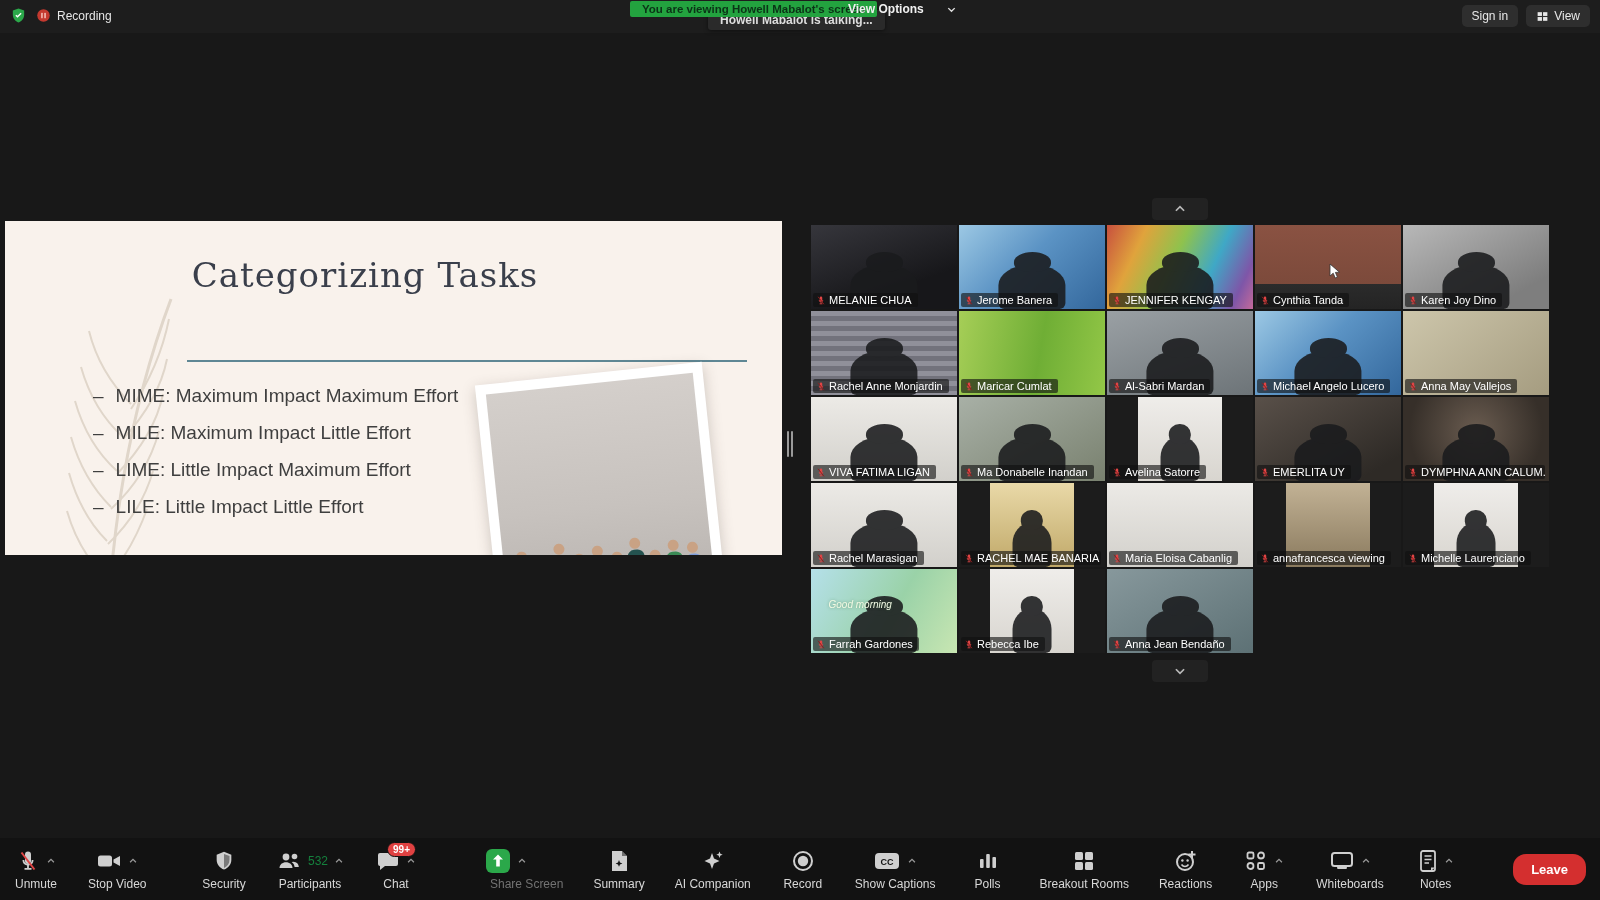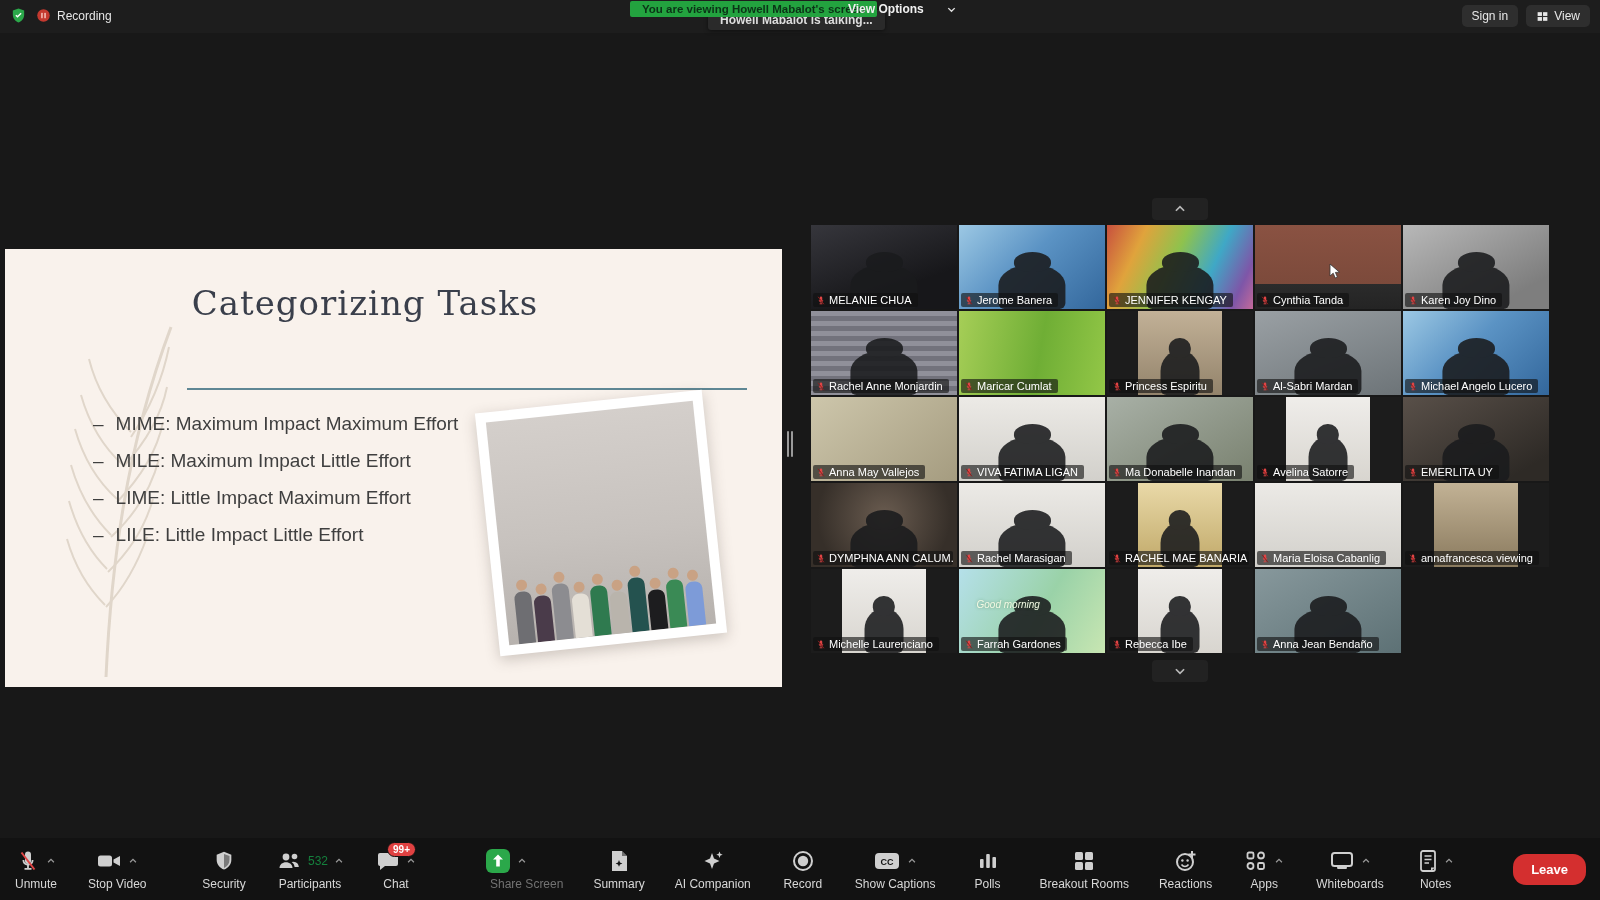--- a/index.html
+++ b/index.html
@@ -17,21 +17,21 @@
   .view-options { position:absolute; left:848px; top:0px; height:18px; display:flex; align-items:center; gap:22px;
     color:#f0f0f0; font-size:12px; font-weight:bold; cursor:pointer; z-index:7;}
   .talk-tip { position:absolute; left:708px; top:10px; height:20px; background:#2a2a2a; border-radius:3px;
     color:#dedede; font-size:12px; font-weight:bold; display:flex; align-items:center; padding:0 12px; z-index:6;
     box-shadow:0 1px 4px rgba(0,0,0,.5); }
   .tb-right { position:absolute; right:10px; top:5px; display:flex; gap:8px; }
   .pill { background:#2e2e2e; border-radius:5px; height:22px; display:flex; align-items:center;
     padding:0 10px; color:#e8e8e8; font-size:12px; gap:5px; cursor:pointer; }
 
   
-  .slide { position:absolute; left:5px; top:221px; width:777px; height:438px; background:#f9f2ec; overflow:hidden;margin-top:28px; }
+  .slide { position:absolute; left:5px; top:221px; width:777px; height:334px; background:#f9f2ec; overflow:hidden; }
   .slide-title { position:absolute; left:160px; top:34px; width:400px; text-align:center;
     font-family:"DejaVu Serif", serif; font-size:34px; color:#3a3f4b; letter-spacing:1px; }
   .divider { position:absolute; left:182px; top:139px; width:560px; height:2px; background:#5f8794; }
   .bullets { position:absolute; left:88px; top:156px; list-style:none; }
   .bullets li { font-size:19px; color:#3f3f3f; line-height:37px; display:flex; gap:12px; }
   .bullets .dash { color:#3f3f3f; }
   .feather { position:absolute; left:6px; top:18px; opacity:.85; }
   .photo { position:absolute; left:482px; top:152px; width:228px; height:244px; background:#ffffff;
     transform:rotate(-6deg); box-shadow:0 4px 14px rgba(70,60,50,.25); padding:10px; }
   .photo-inner { width:100%; height:100%; background:linear-gradient(#d4cfcb 0%, #c7c2be 55%, #b7b2ae 100%); position:relative; overflow:hidden;}
@@ -318,35 +318,20 @@
           <span style="display: flex;">
             <svg width="10" height="11" viewBox="0 0 24 24">
               <path fill="#e04545" d="M12 2.5a3 3 0 0 1 3 3V12a3 3 0 0 1-6 0V5.5a3 3 0 0 1 3-3z"></path>
               <path fill="#e04545" d="M6.5 11h1.8a3.7 3.7 0 0 0 7.4 0h1.8a5.6 5.6 0 0 1-4.6 5.4V19h2.6v1.8H8.5V19h2.6v-2.6A5.6 5.6 0 0 1 6.5 11z"></path>
               <path stroke="#8e1f1f" stroke-width="2.4" fill="none" d="M5 3 19 21"></path>
             </svg>
           </span>
           <span>Maricar Cumlat</span>
         </div>
       </div>
-      <div class="tile narrow">
-        <div class="vid v-room">
-          <div class="sil"></div>
-        </div>
-        <div class="name-tag">
-          <span style="display: flex;">
-            <svg width="10" height="11" viewBox="0 0 24 24">
-              <path fill="#e04545" d="M12 2.5a3 3 0 0 1 3 3V12a3 3 0 0 1-6 0V5.5a3 3 0 0 1 3-3z"></path>
-              <path fill="#e04545" d="M6.5 11h1.8a3.7 3.7 0 0 0 7.4 0h1.8a5.6 5.6 0 0 1-4.6 5.4V19h2.6v1.8H8.5V19h2.6v-2.6A5.6 5.6 0 0 1 6.5 11z"></path>
-              <path stroke="#8e1f1f" stroke-width="2.4" fill="none" d="M5 3 19 21"></path>
-            </svg>
-          </span>
-          <span>Princess Espiritu</span>
-        </div>
-      </div>
       <div class="tile">
         <div class="vid v-grayroom">
           <div class="sil"></div>
         </div>
         <div class="name-tag">
           <span style="display: flex;">
             <svg width="10" height="11" viewBox="0 0 24 24">
               <path fill="#e04545" d="M12 2.5a3 3 0 0 1 3 3V12a3 3 0 0 1-6 0V5.5a3 3 0 0 1 3-3z"></path>
               <path fill="#e04545" d="M6.5 11h1.8a3.7 3.7 0 0 0 7.4 0h1.8a5.6 5.6 0 0 1-4.6 5.4V19h2.6v1.8H8.5V19h2.6v-2.6A5.6 5.6 0 0 1 6.5 11z"></path>
               <path stroke="#8e1f1f" stroke-width="2.4" fill="none" d="M5 3 19 21"></path>

